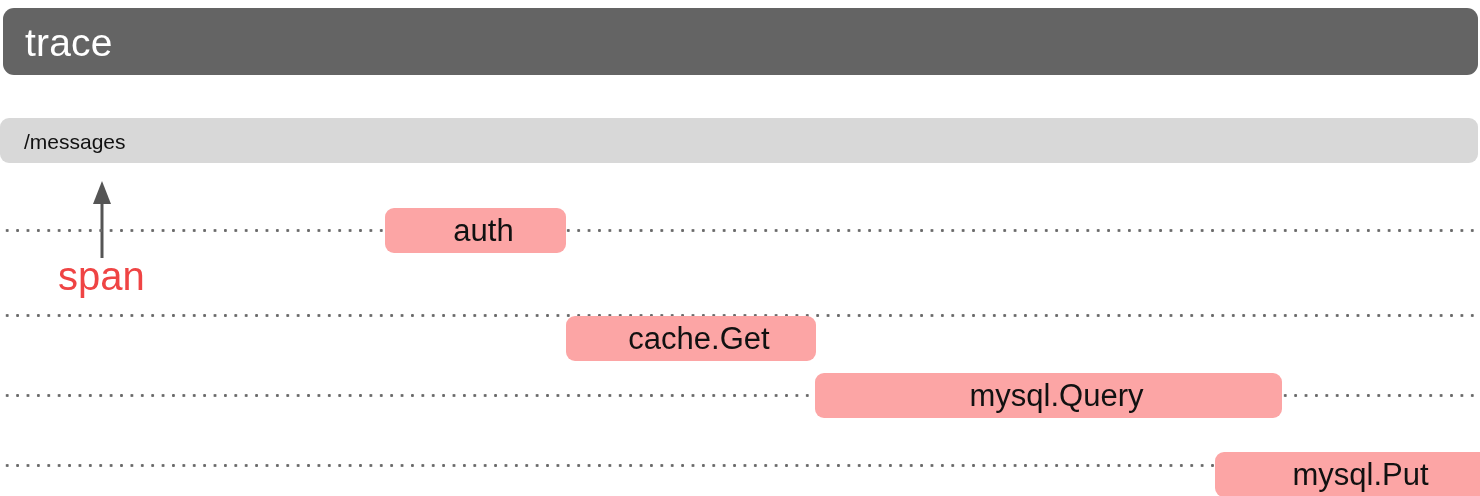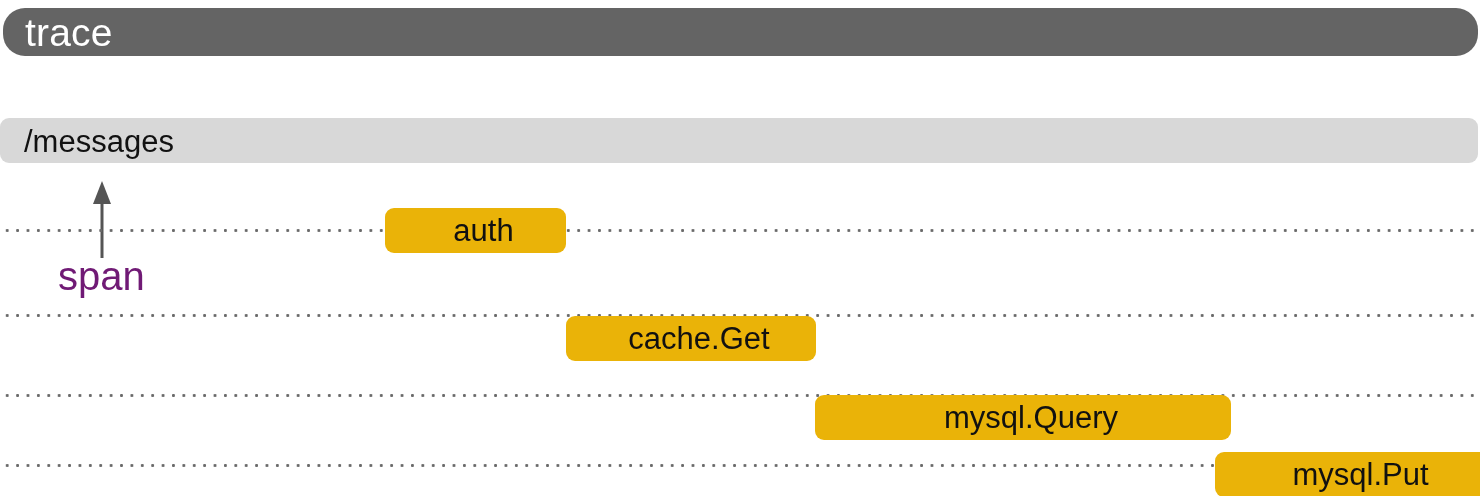--- a/index.html
+++ b/index.html
@@ -18,23 +18,23 @@
     background: #ffffff;
     overflow: hidden;
   }
 
   
   .trace-bar {
     position: absolute;
     left: 3px;
     top: 8px;
     width: 1475px;
-    height: 48px;
+    height: 67px;
     background: #646464;
-    border-radius: 22px;
+    border-radius: 11px;
     box-sizing: border-box;
   }
   .trace-bar .label {
     position: absolute;
     left: 22px;
     top: 50%;
     transform: translateY(-50%);
     color: #ffffff;
     font-size: 39px;
     line-height: 1;
@@ -52,21 +52,21 @@
     background: #d8d8d8;
     border-radius: 9px;
     box-sizing: border-box;
   }
   .root-bar .label {
     position: absolute;
     left: 24px;
     top: 50%;
     transform: translateY(-50%);
     color: #111111;
-    font-size: 31px;
+    font-size: 21px;
     line-height: 1;
     white-space: nowrap;
   }
 
   
   .span-annot {
     position: absolute;
     left: 48px;
     top: 176px;
     width: 150px;
@@ -77,36 +77,36 @@
     left: 0;
     top: 0;
     display: block;
   }
   .span-annot .caption {
     position: absolute;
     left: 10px;
     top: 80px;
     font-size: 40px;
     line-height: 1;
-    color: #701a75;
+    color: #ef4444;
     white-space: nowrap;
   }
   .dotline {
     position: absolute;
     left: 0;
     width: 1480px;
     height: 3px;
     background-image: radial-gradient(circle, #6a6a6a 0 1.3px, rgba(0,0,0,0) 1.6px);
     background-size: 10.4px 3px;
     background-repeat: repeat-x;
     background-position: 2px center;
   }
   .span-chip {
     position: absolute;
-    background: #eab308;
+    background: #fca5a5;
     border-radius: 9px;
     box-sizing: border-box;
     display: flex;
     align-items: center;
     justify-content: center;
     padding-left: 16px;
   }
   .span-chip .chip-label {
     color: #111111;
     font-size: 31px;
@@ -142,21 +142,21 @@
   <div id="rows-host">
       <div class="dotline" style="top: 229px;"></div>
       <div class="span-chip" style="left: 385px; top: 208px; width: 181px; height: 45px;">
         <span class="chip-label">auth</span>
       </div>
       <div class="dotline" style="top: 314px;"></div>
       <div class="span-chip" style="left: 566px; top: 293px; width: 250px; height: 45px; margin-top: 23px;">
         <span class="chip-label">cache.Get</span>
       </div>
       <div class="dotline" style="top: 394px;"></div>
-      <div class="span-chip" style="left: 815px; top: 395px; width: 416px; height: 45px;">
+      <div class="span-chip" style="left: 815px; top: 373px; width: 467px; height: 45px;">
         <span class="chip-label">mysql.Query</span>
       </div>
       <div class="dotline" style="top: 464px;"></div>
       <div class="span-chip clipped-right" style="left: 1215px; top: 452px; width: 275px; height: 45px;">
         <span class="chip-label">mysql.Put</span>
       </div>
     </div>
 
 </div>
 

